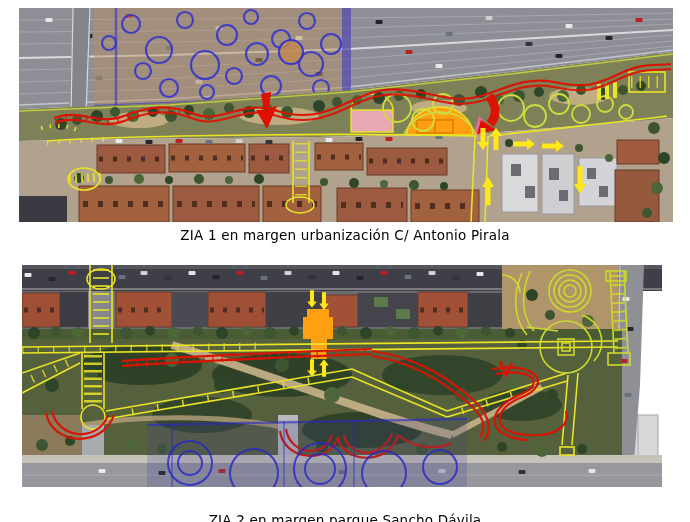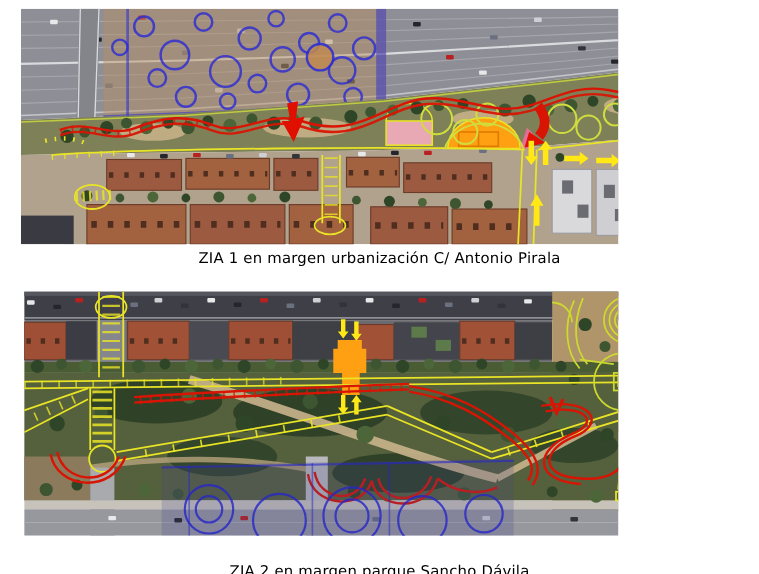--- a/index.html
+++ b/index.html
@@ -1,16 +1,16 @@
 <!DOCTYPE html>
 <html><head>
 <meta charset="utf-8">
 <style>
   html,body{margin:0;padding:0;background:#ffffff;}
-  .page{position:relative;width:562px;height:522px;background:#ffffff;overflow:hidden;
+  .page{position:relative;width:690px;height:522px;background:#ffffff;overflow:hidden;
         font-family:"DejaVu Sans","Liberation Sans",sans-serif;}
   figure{margin:0;padding:0;}
   .fig-img{position:absolute;display:block;}
   #fig1-svg{left:19px;top:8px;width:654px;height:214px;}
   #fig2-svg{left:22px;top:265px;width:640px;height:222px;}
   .caption{position:absolute;left:0;width:690px;text-align:center;
            font-size:13.5px;color:#000;letter-spacing:.2px;}
   #cap1{top:227px;}
   #cap2{top:512px;}
   svg{shape-rendering:auto;}

